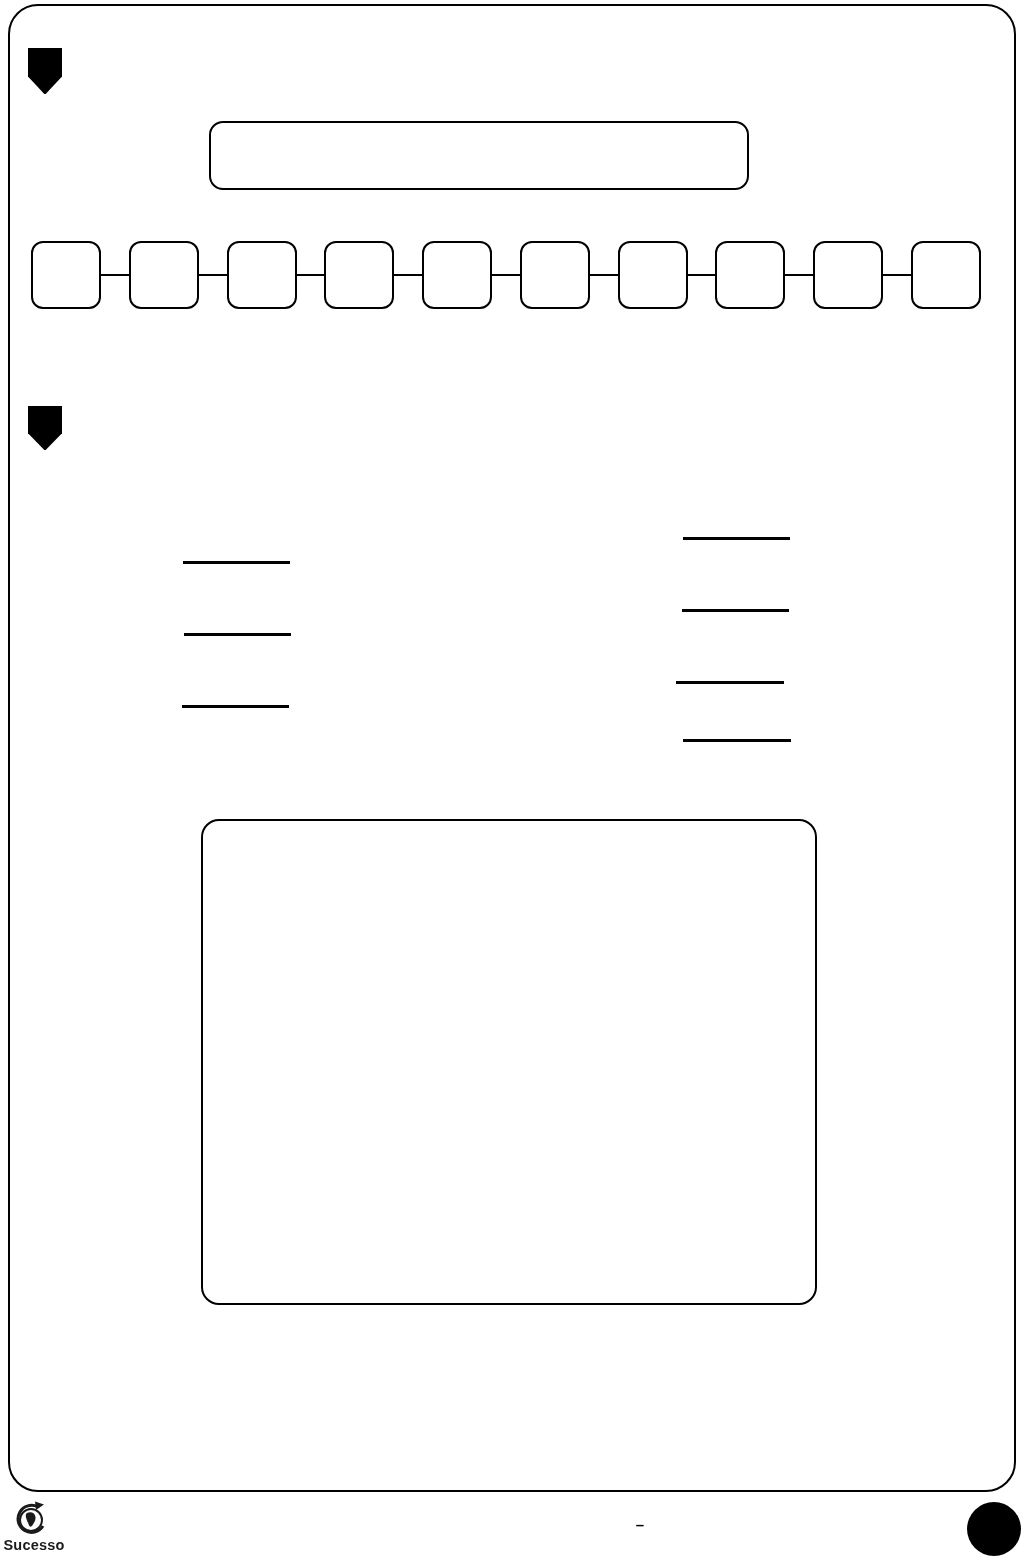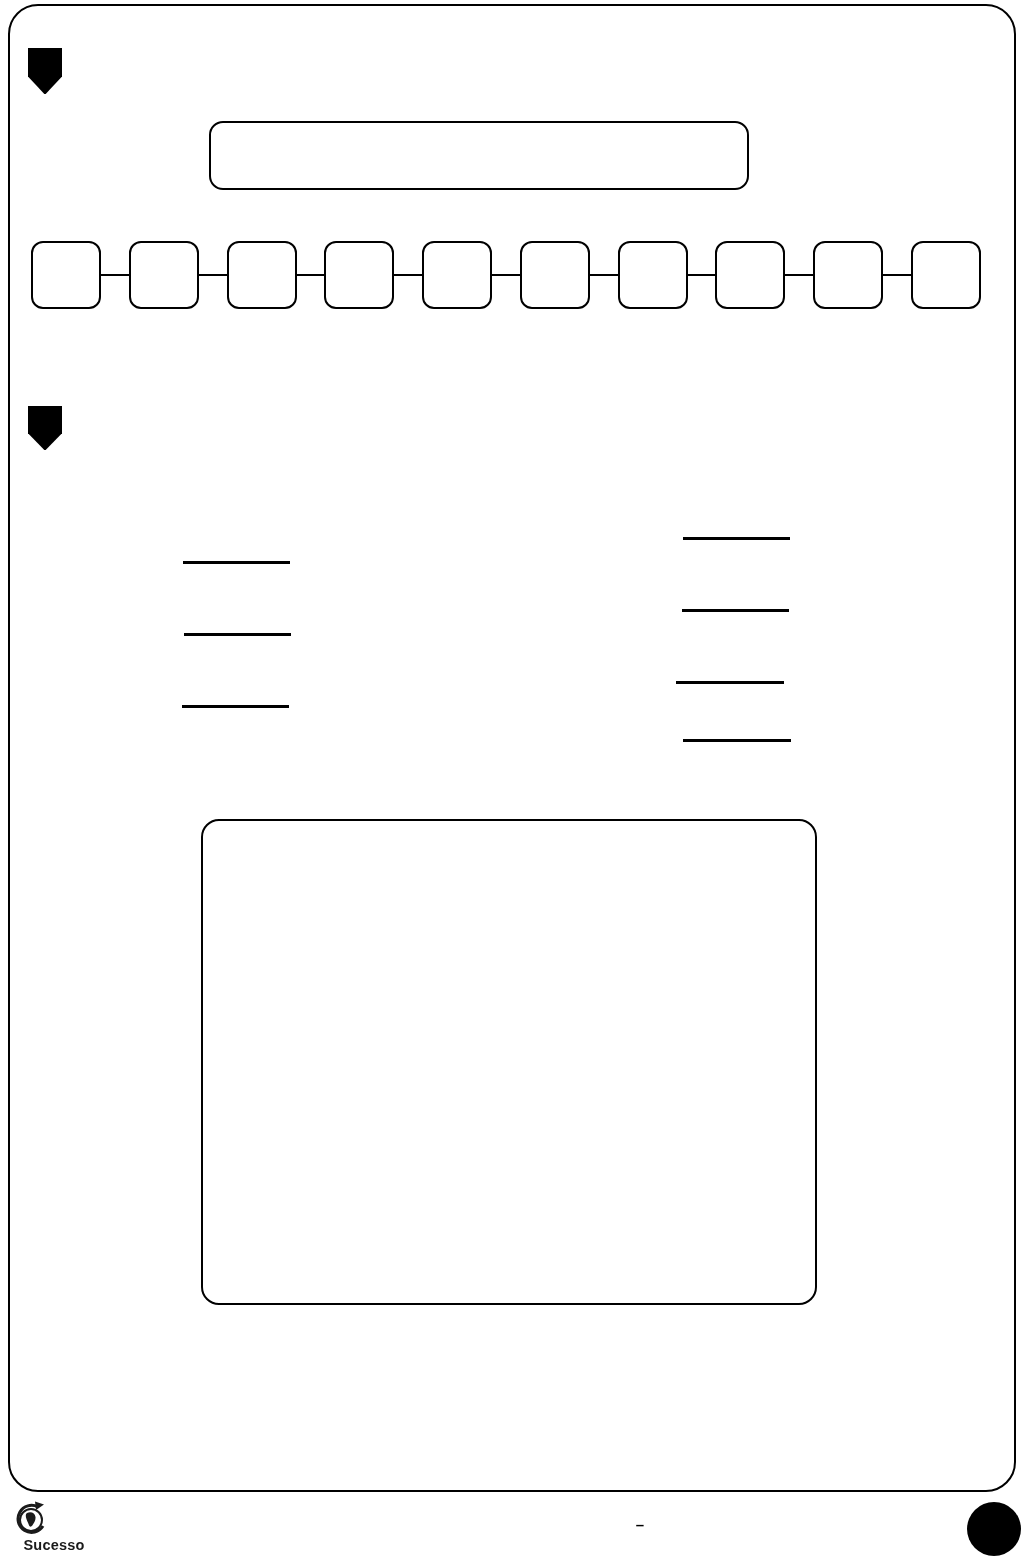--- a/index.html
+++ b/index.html
@@ -81,21 +81,20 @@
 
   
   .footer-logo { left: 10px; top: 1500px; width: 40px; height: 38px; }
   .brand-text {
     left: 0px; top: 1537px; width: 68px;
     text-align: center;
     font-size: 14.5px;
     font-weight: bold;
     letter-spacing: 0.2px;
     color: #1b1b1b;
-    margin-left: 20px;
   }
   .page-dash {
     left: 629px; top: 1516px; width: 22px;
     text-align: center;
     font-size: 15px;
     font-weight: bold;
     color: #000;
   }
   .corner-dot {
     left: 967px; top: 1502px;

